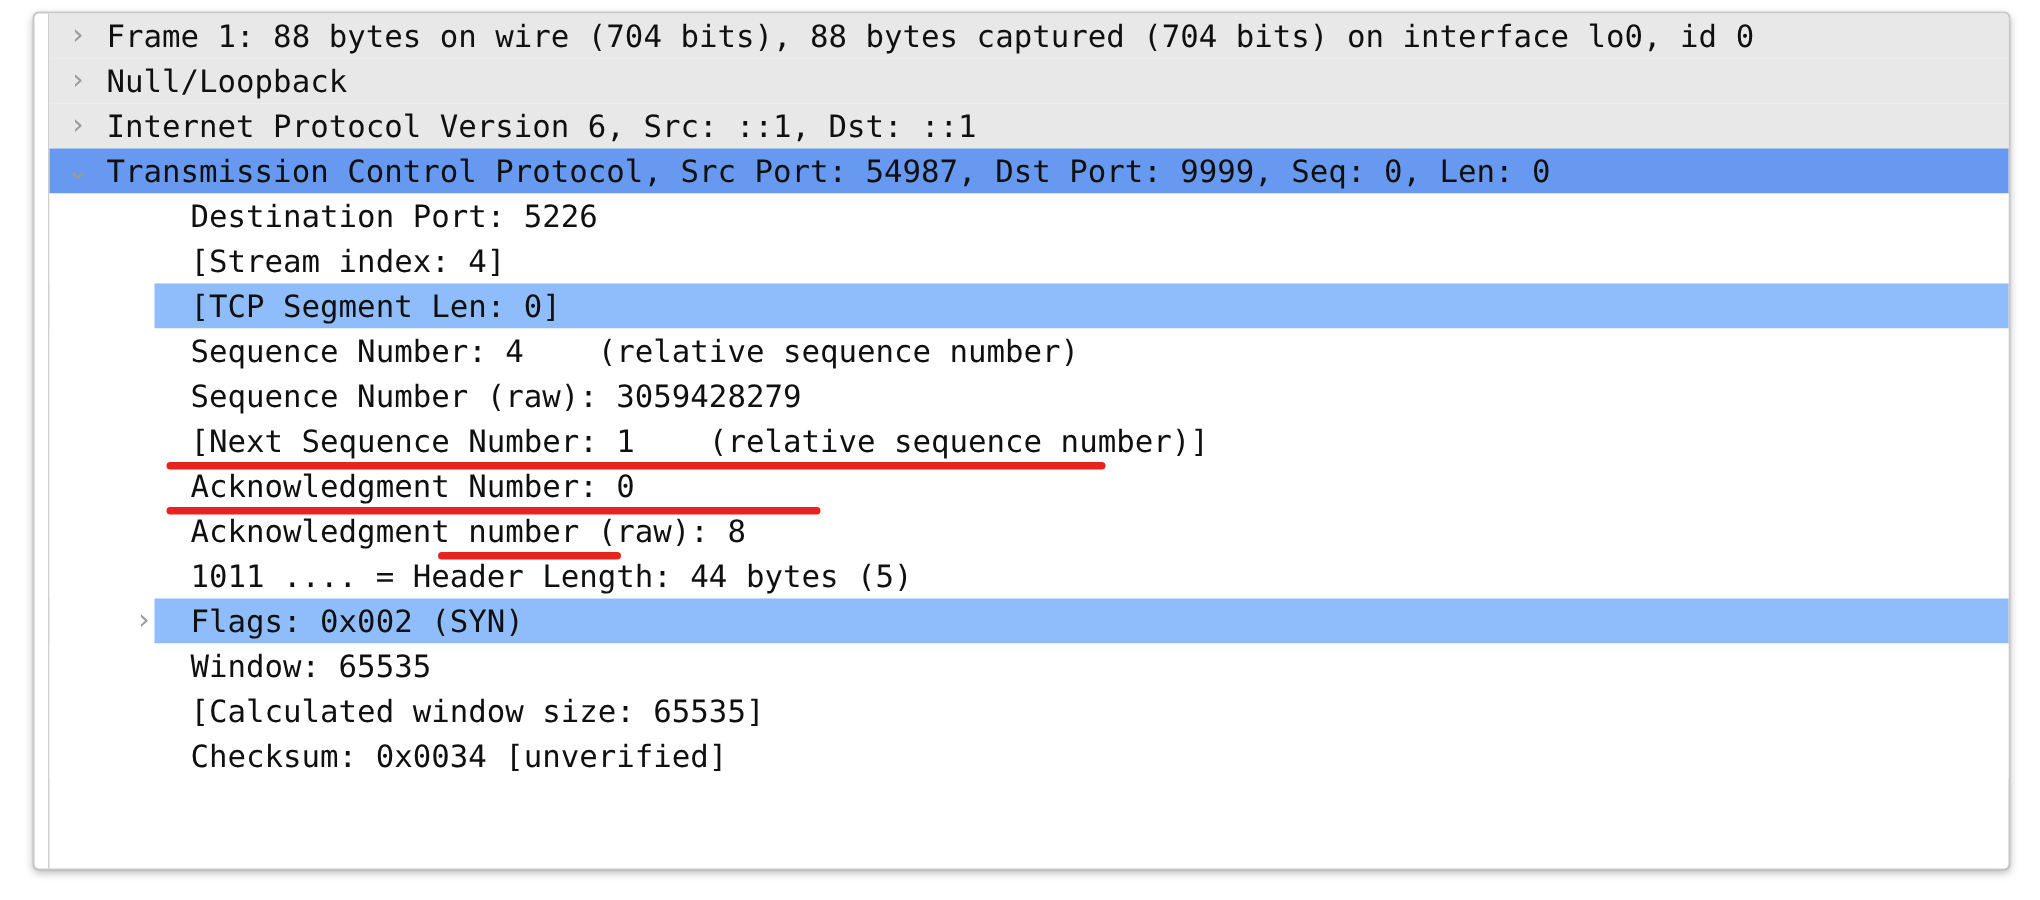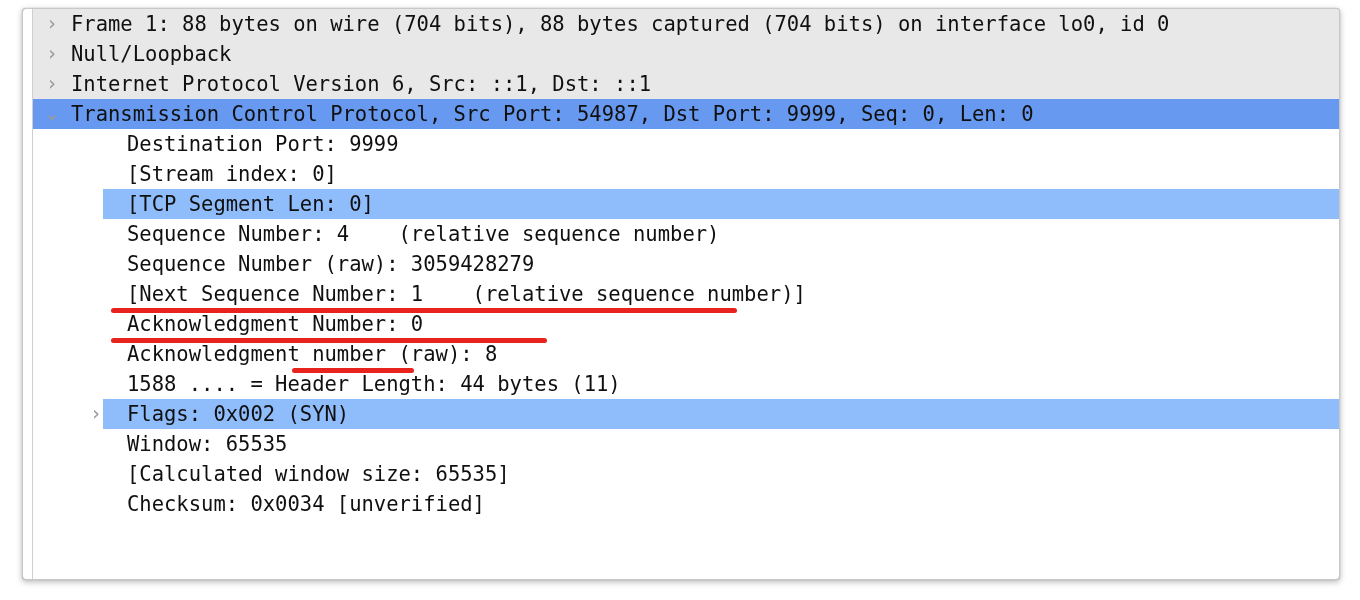--- a/index.html
+++ b/index.html
@@ -104,29 +104,29 @@
 </head>
 <body>
 
 <div id="packet-panel">
   <div id="gutter-line"></div>
   <div class="rows" id="rows">
       <div class="row gray lvl0"><div class="band"></div><span class="chev lvl0">›</span><span class="label">Frame 1: 88 bytes on wire (704 bits), 88 bytes captured (704 bits) on interface lo0, id 0</span></div>
       <div class="row gray lvl0"><div class="band"></div><span class="chev lvl0">›</span><span class="label">Null/Loopback</span></div>
       <div class="row gray lvl0"><div class="band"></div><span class="chev lvl0">›</span><span class="label">Internet Protocol Version 6, Src: ::1, Dst: ::1</span></div>
       <div class="row sel lvl0"><div class="band"></div><span class="chev lvl0">⌄</span><span class="label">Transmission Control Protocol, Src Port: 54987, Dst Port: 9999, Seq: 0, Len: 0</span></div>
-      <div class="row plain lvl1"><div class="band"></div><span class="label">Destination Port: 9999</span></div>
-      <div class="row plain lvl1"><div class="band"></div><span class="label">[Stream index: 0]</span></div>
+      <div class="row plain lvl1"><div class="band"></div><span class="label">Destination Port: 5226</span></div>
+      <div class="row plain lvl1"><div class="band"></div><span class="label">[Stream index: 4]</span></div>
       <div class="row sel2 lvl1"><div class="band"></div><span class="label">[TCP Segment Len: 0]</span></div>
       <div class="row plain lvl1"><div class="band"></div><span class="label">Sequence Number: 4    (relative sequence number)</span></div>
       <div class="row plain lvl1"><div class="band"></div><span class="label">Sequence Number (raw): 3059428279</span></div>
       <div class="row plain lvl1"><div class="band"></div><span class="label">[Next Sequence Number: 1    (relative sequence number)]</span></div>
       <div class="row plain lvl1"><div class="band"></div><span class="label">Acknowledgment Number: 0</span></div>
       <div class="row plain lvl1"><div class="band"></div><span class="label">Acknowledgment number (raw): 8</span></div>
-      <div class="row plain lvl1"><div class="band"></div><span class="label">1588 .... = Header Length: 44 bytes (11)</span></div>
+      <div class="row plain lvl1"><div class="band"></div><span class="label">1011 .... = Header Length: 44 bytes (5)</span></div>
       <div class="row sel2 lvl1"><div class="band"></div><span class="chev lvl1">›</span><span class="label">Flags: 0x002 (SYN)</span></div>
       <div class="row plain lvl1"><div class="band"></div><span class="label">Window: 65535</span></div>
       <div class="row plain lvl1"><div class="band"></div><span class="label">[Calculated window size: 65535]</span></div>
       <div class="row plain lvl1"><div class="band"></div><span class="label">Checksum: 0x0034 [unverified]</span></div>
     </div>
   <div id="annotations">
       <div class="underline" style="left: 88px; top: 299px; width: 626px; background: rgb(232, 34, 29);"></div>
       <div class="underline" style="left: 88px; top: 329px; width: 436px; background: rgb(232, 34, 29);"></div>
       <div class="underline" style="left: 269px; top: 359px; width: 122px; background: rgb(232, 34, 29);"></div>
     </div>

